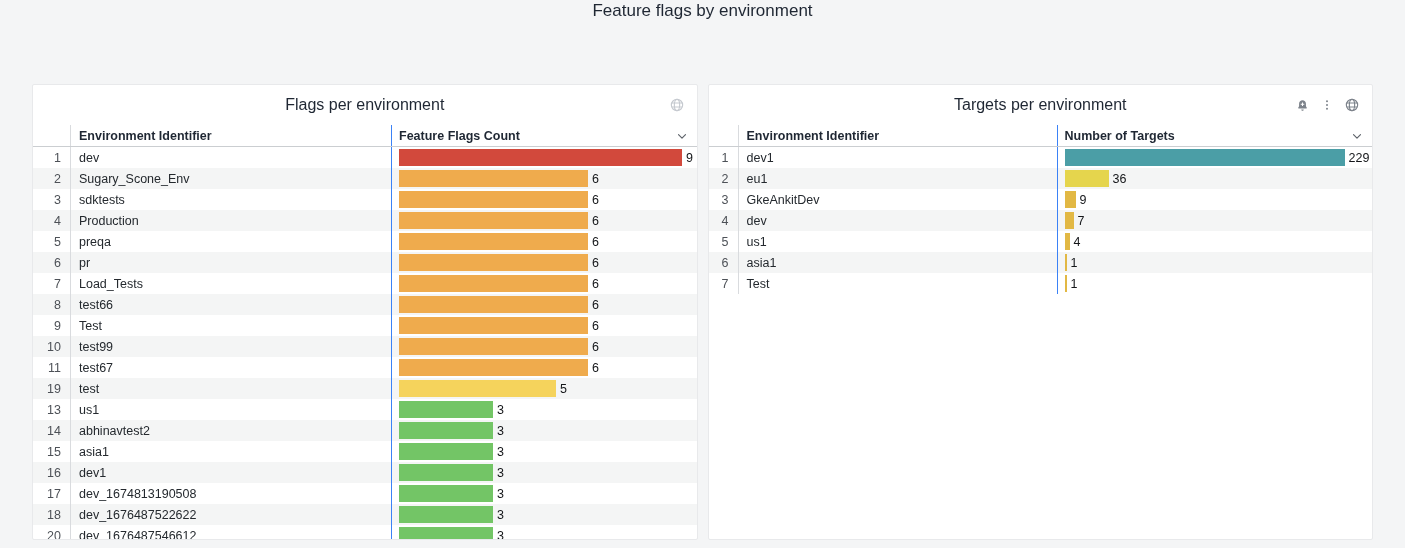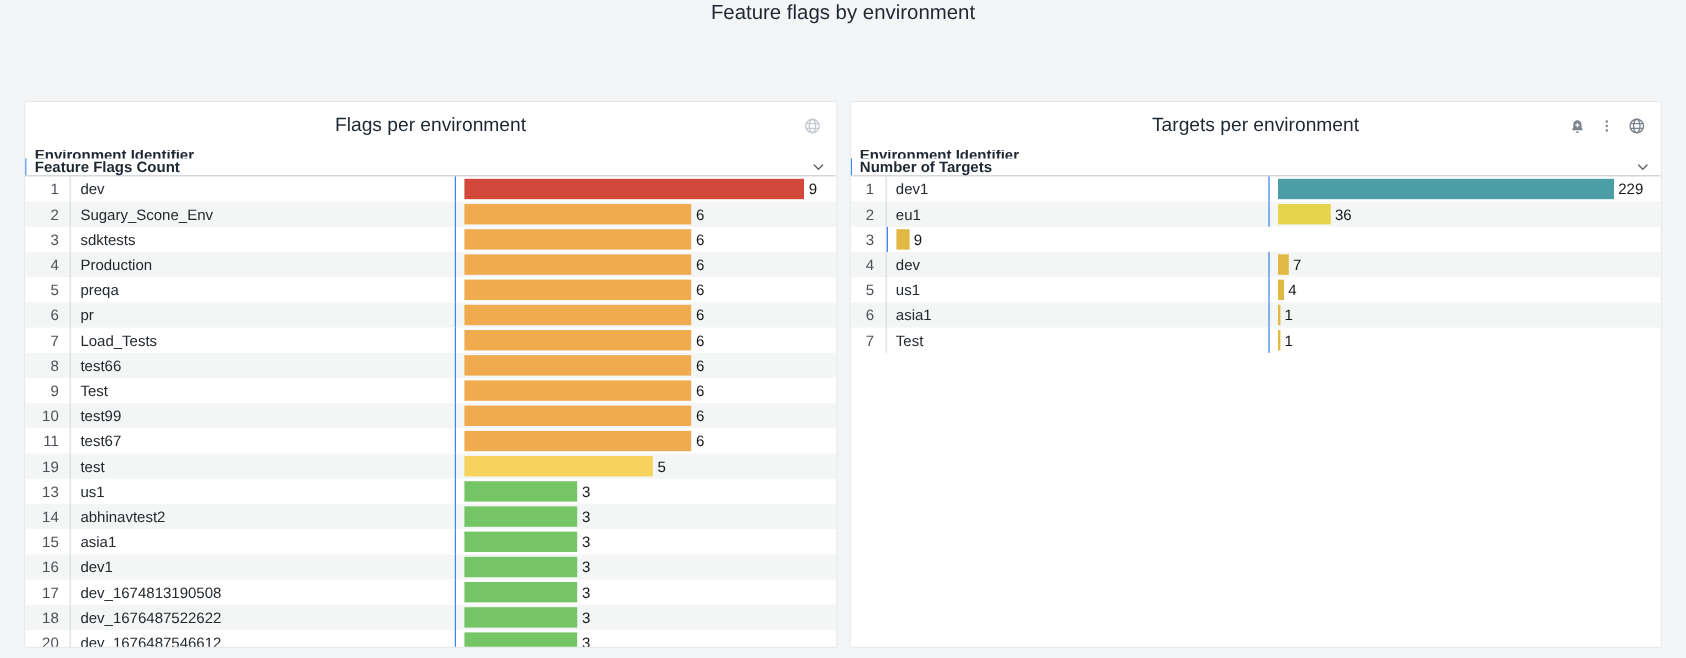--- a/index.html
+++ b/index.html
@@ -6,40 +6,40 @@
   html, body { margin: 0; padding: 0; }
   body {
     width: 1405px; height: 548px;
     background: #f4f5f6;
     font-family: "Liberation Sans", sans-serif;
     overflow: hidden;
   }
   .page-header { height: 84px; display: flex; justify-content: center; align-items: flex-start; padding-top: 1px; text-align: center; }
   .page-title { margin: 0; font-size: 17px; font-weight: 500; color: #1f2733; }
 
-  .panels { display: flex; gap: 10px; padding: 0 20px; }
+  .panels { display: flex; gap: 10px; padding: 0 32px; }
   .panel {
     flex: 1; height: 456px; background: #ffffff;
     border: 1px solid #e8e9eb; border-radius: 2px;
     overflow: hidden; position: relative;
     --idx-w: 38px; --name-w: 320px;
   }
   .panel-1 { --idx-w: 30px; --name-w: 318px; }
 
   .panel-header { height: 40px; position: relative; }
   .panel-title { margin: 0; text-align: center; line-height: 40px; font-size: 16px; font-weight: 500; color: #1f2733; cursor: pointer; }
   .panel-header-icons { position: absolute; right: 12px; top: 0; height: 40px; display: flex; align-items: center; gap: 10px; }
   .hicon { display: inline-flex; align-items: center; cursor: pointer; }
   .panel-0 .hicon { color: #c6cad0; }
   .panel-1 .hicon { color: #7d838b; }
 
   .thead {
     display: flex; align-items: stretch; height: 22px;
     border-bottom: 1px solid #cbced1;
-    font-size: 12.5px; font-weight: bold; color: #1f2733; flex-direction: column;
+    font-size: 12.5px; font-weight: bold; color: #1f2733;
   }
   .trow { display: flex; align-items: stretch; height: 21px; font-size: 12.5px; color: #24292e; }
   .trow.alt { background: #f4f5f5; }
 
   .cell { display: flex; align-items: center; }
   .idx {
     width: var(--idx-w); justify-content: flex-end; padding-right: 9px;
     border-right: 1px solid #d9dbde; color: #4d5157;
   }
   .name { width: var(--name-w); padding-left: 8px; white-space: nowrap; overflow: hidden; }
@@ -294,20 +294,21 @@
           <div class="trow alt">
             <div class="cell idx">2</div>
             <div class="cell name">eu1</div>
             <div class="cell barcell">
               <div class="bar" style="width:44px;background:#e5d54d"></div>
               <span class="barlabel">36</span>
             </div>
           </div>
           <div class="trow">
             <div class="cell idx">3</div>
+            <div class="cell name">GkeAnkitDev</div>
             <div class="cell barcell">
               <div class="bar" style="width:11px;background:#e2b844"></div>
               <span class="barlabel">9</span>
             </div>
           </div>
           <div class="trow alt">
             <div class="cell idx">4</div>
             <div class="cell name">dev</div>
             <div class="cell barcell">
               <div class="bar" style="width:9px;background:#e2b844"></div>

